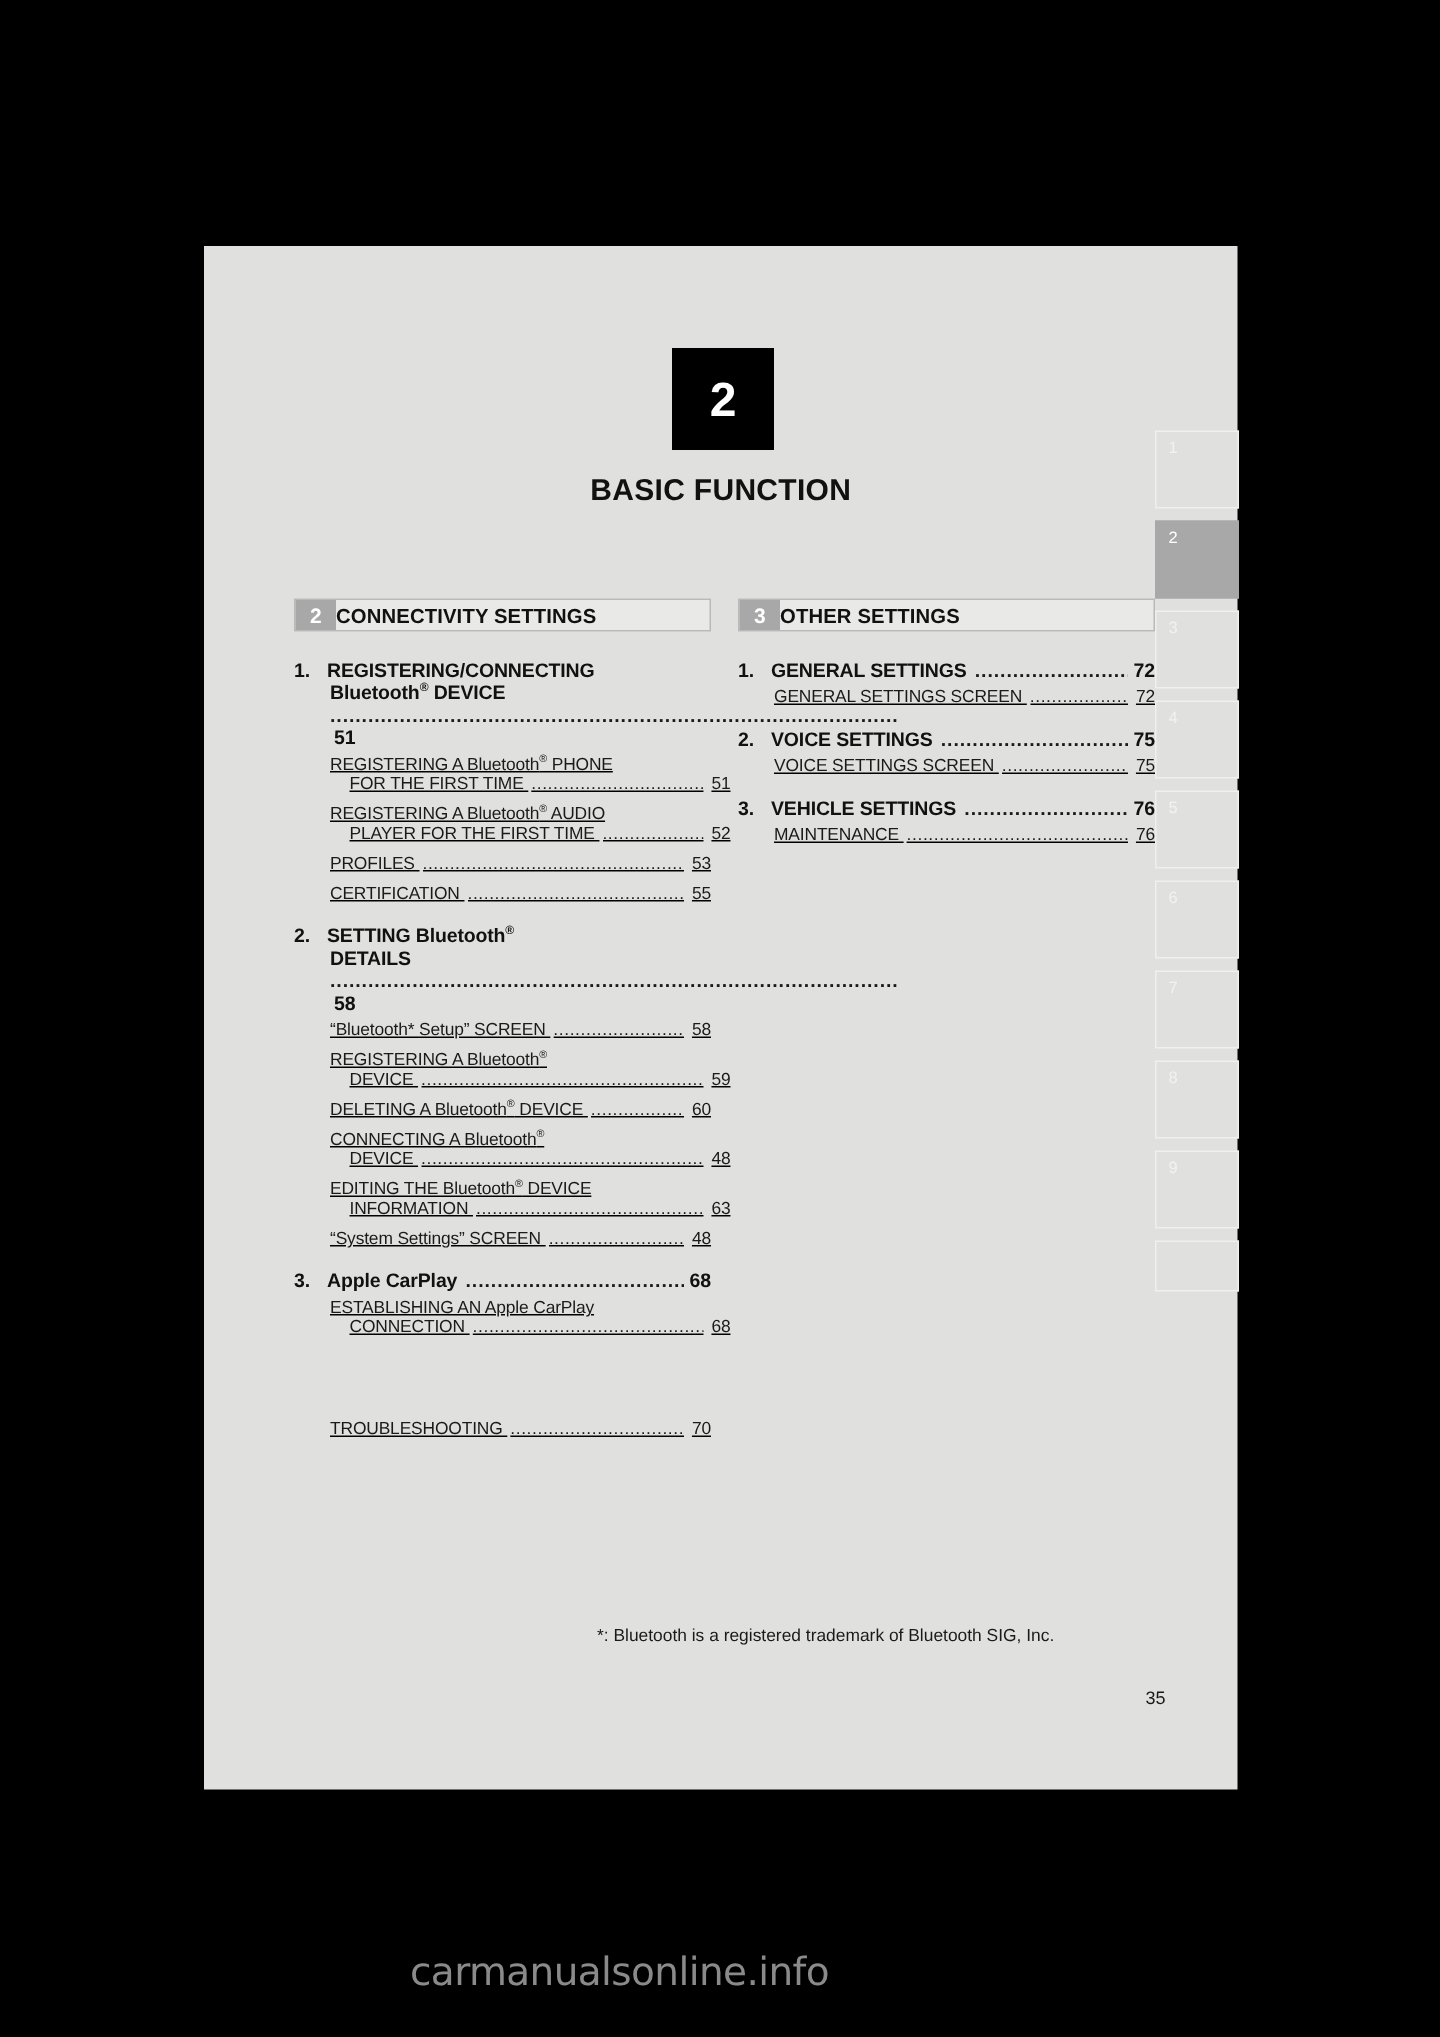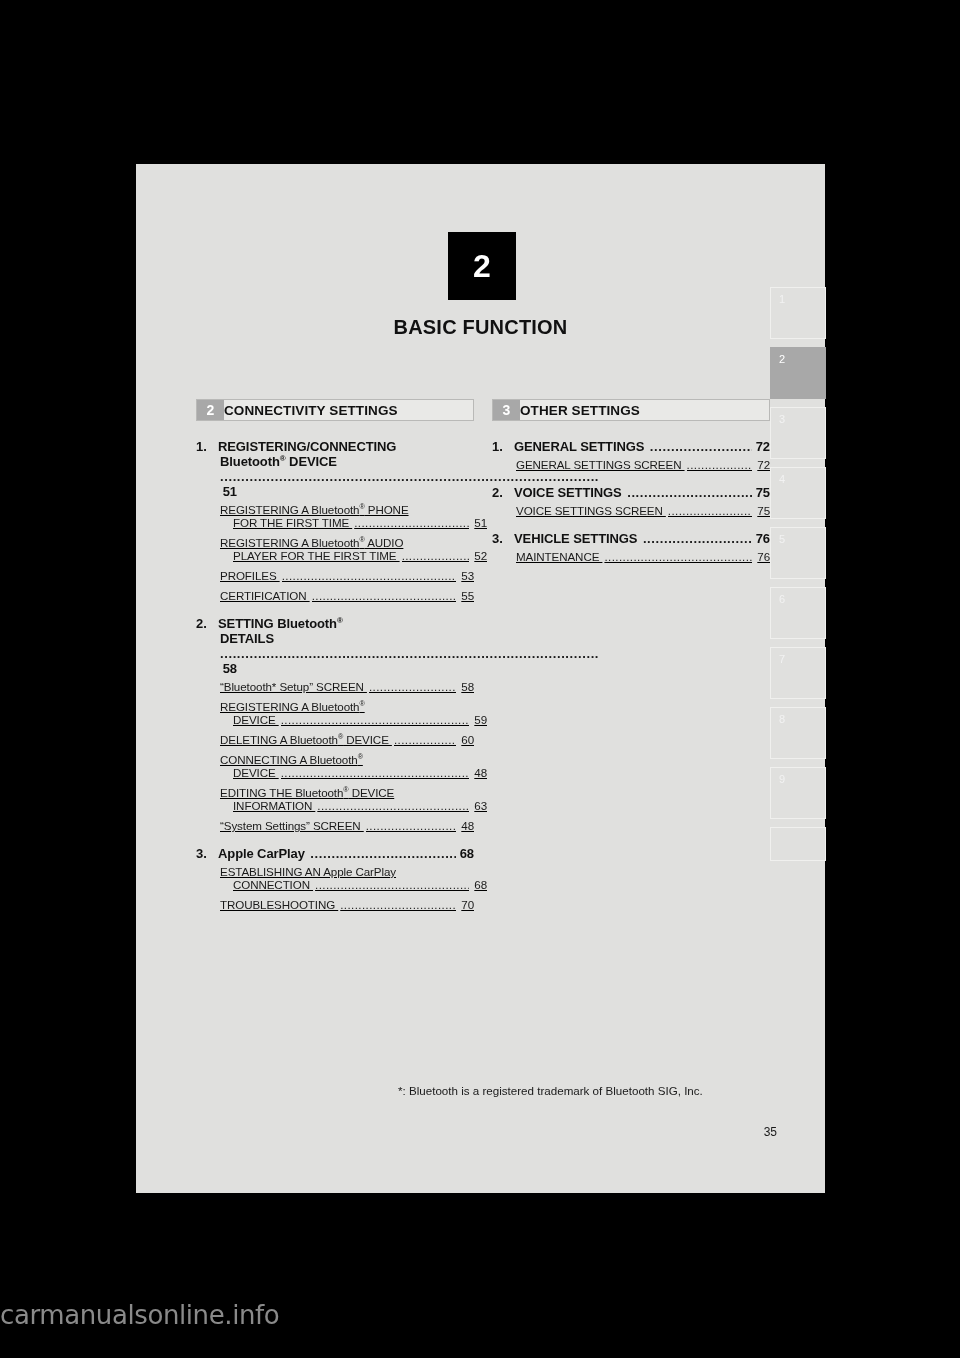--- a/index.html
+++ b/index.html
@@ -210,20 +210,21 @@
     color: #ffffff;
   }
   .tab.blank { height: 34px; }
 
   
   #watermark {
     position: absolute;
     left: 0;
     top: 1300px;
     width: 826px;
+    text-align: center;
     color: #8a8a8a;
     font-size: 26px;
     letter-spacing: -0.4px;
     font-family: "DejaVu Sans", sans-serif;
   }
 </style>
 </head>
 <body>
 
 <div id="page-sheet">
@@ -402,21 +403,21 @@
               <div class="leader txt cont">
                 <span class="lead-txt">CONNECTION&nbsp;</span>
                 <span class="dots">..........................................................................................</span>
                 <span class="pg">68</span>
               </div>
             </div>
           </div>
         </div>
         <div class="entry minor">
           <div class="ln">
-            <div class="body" style="padding-left: 0px;">
+            <div class="body" style="padding-left: 0px; margin-top: 48px;">
               <div class="leader txt">
                 <span class="lead-txt">TROUBLESHOOTING&nbsp;</span>
                 <span class="dots">..........................................................................................</span>
                 <span class="pg">70</span>
               </div>
             </div>
           </div>
         </div>
       </div>
     </div>

